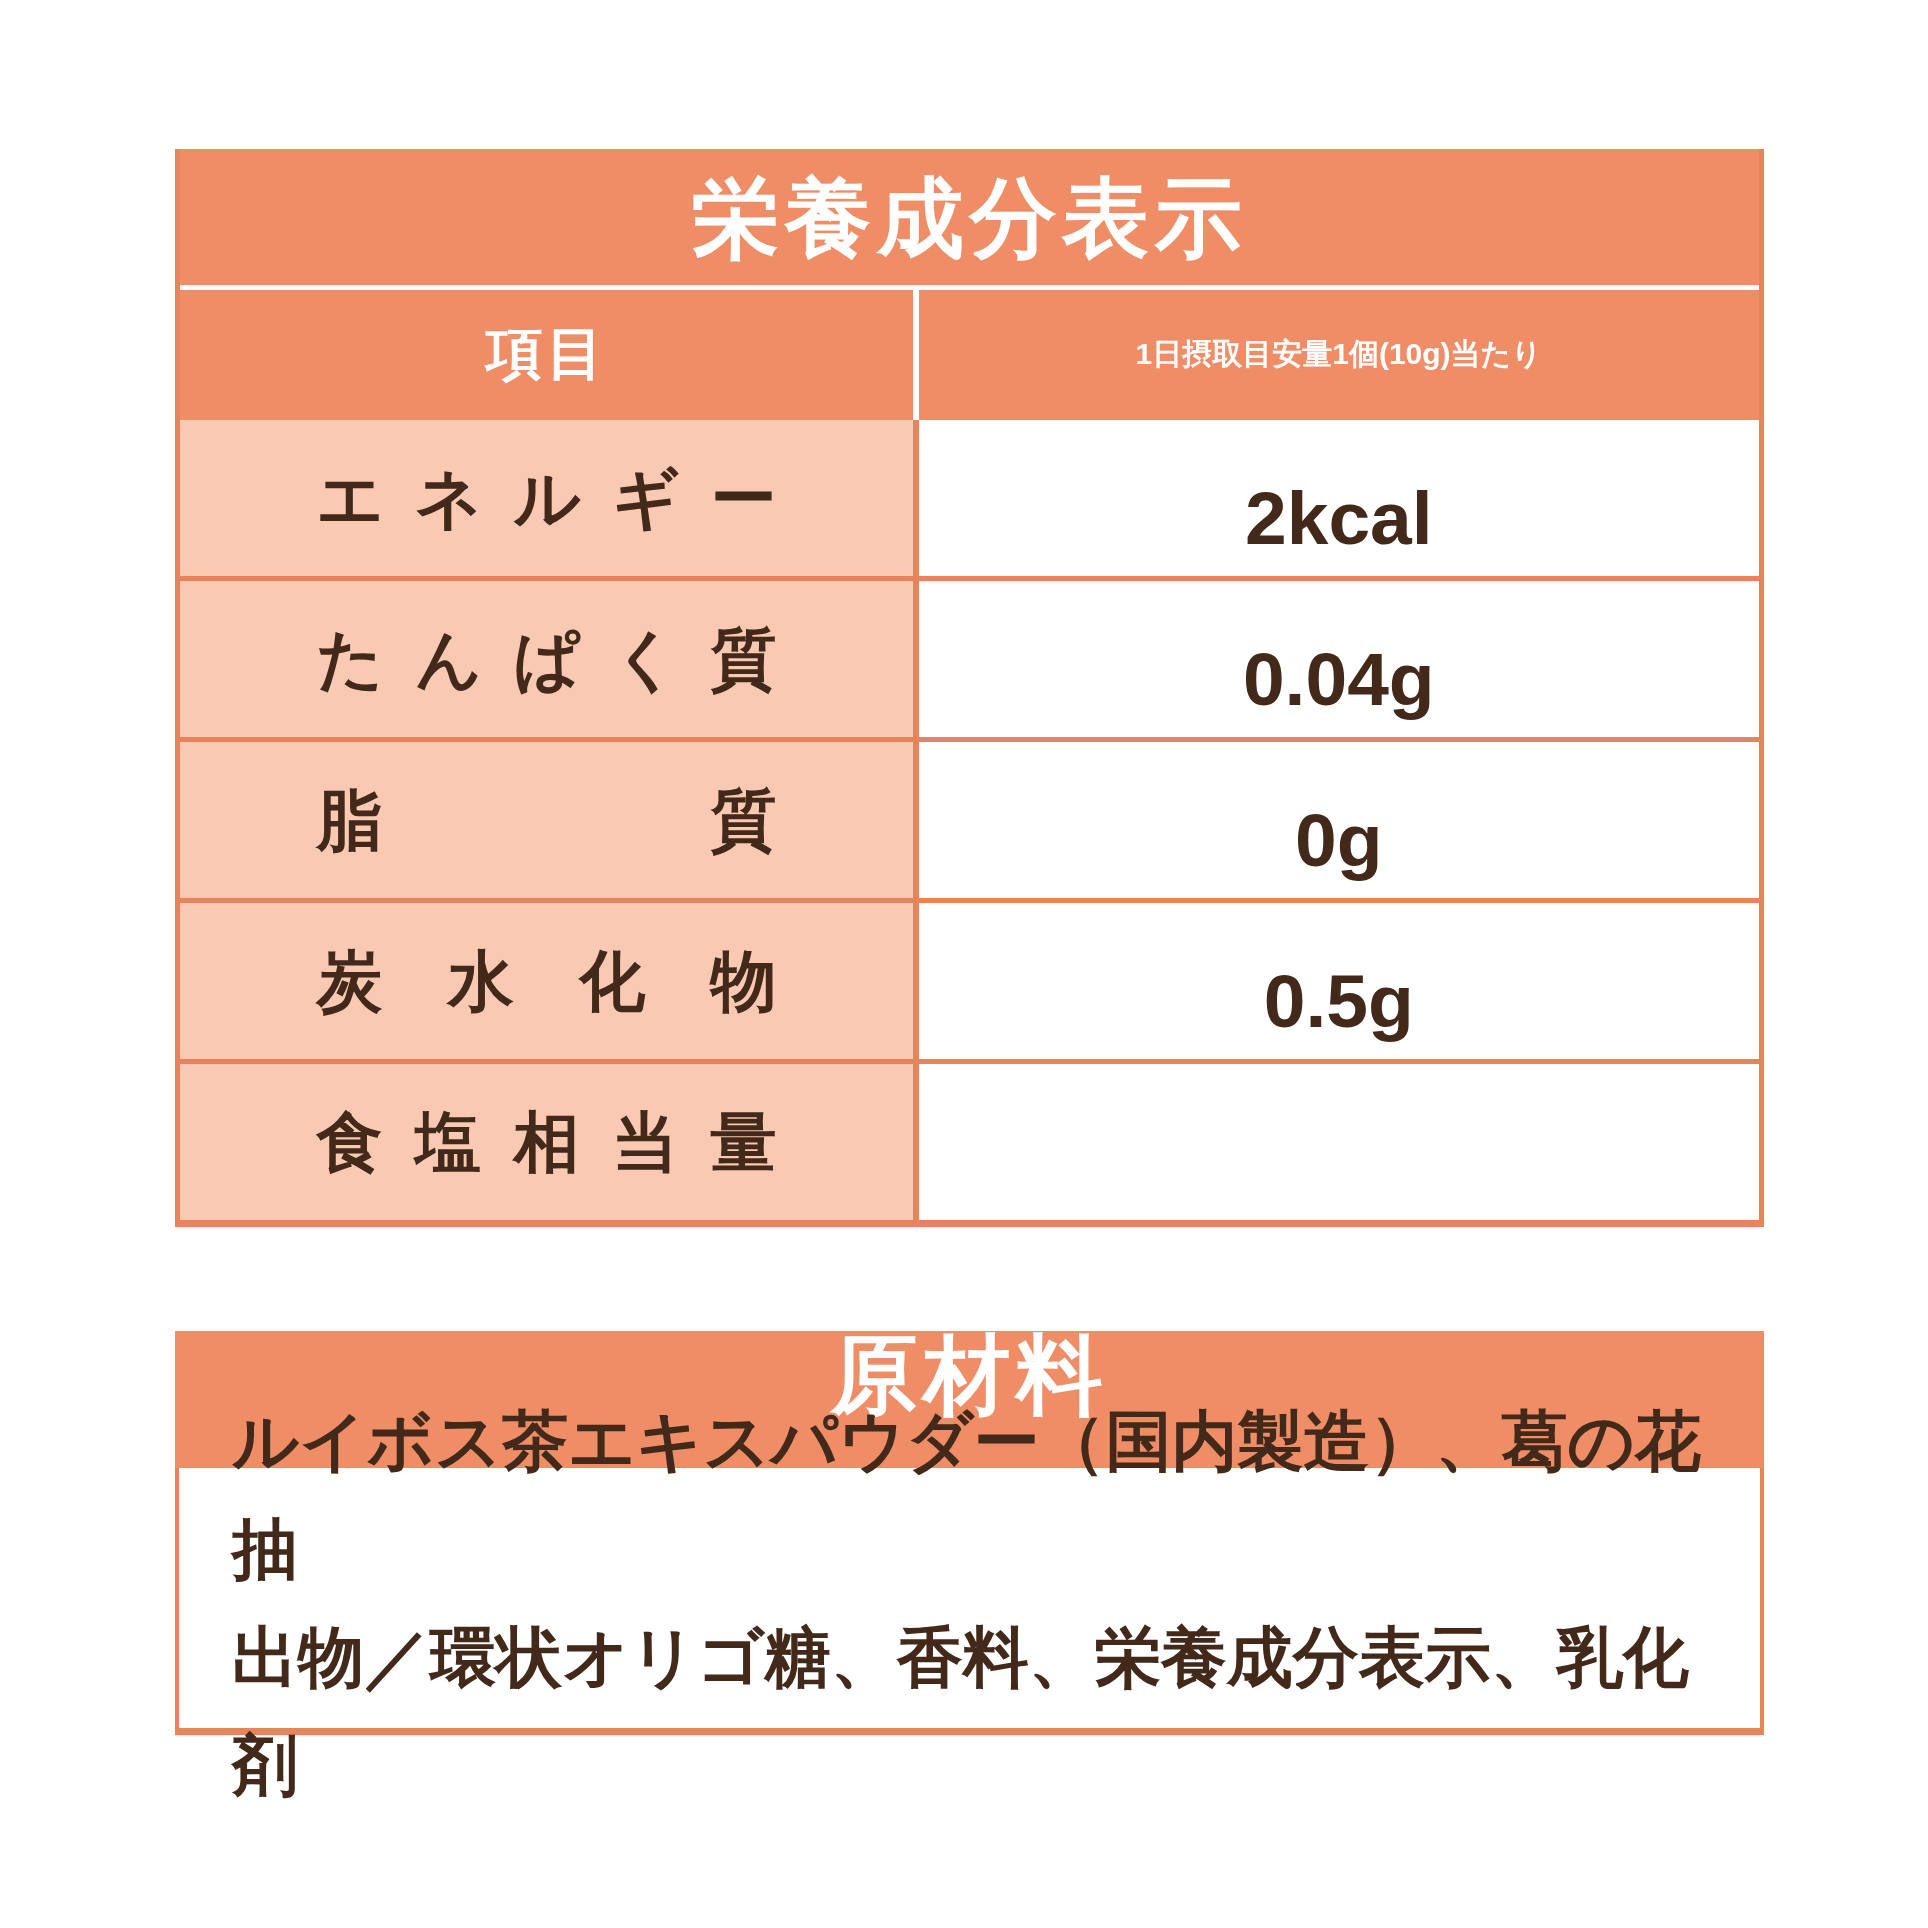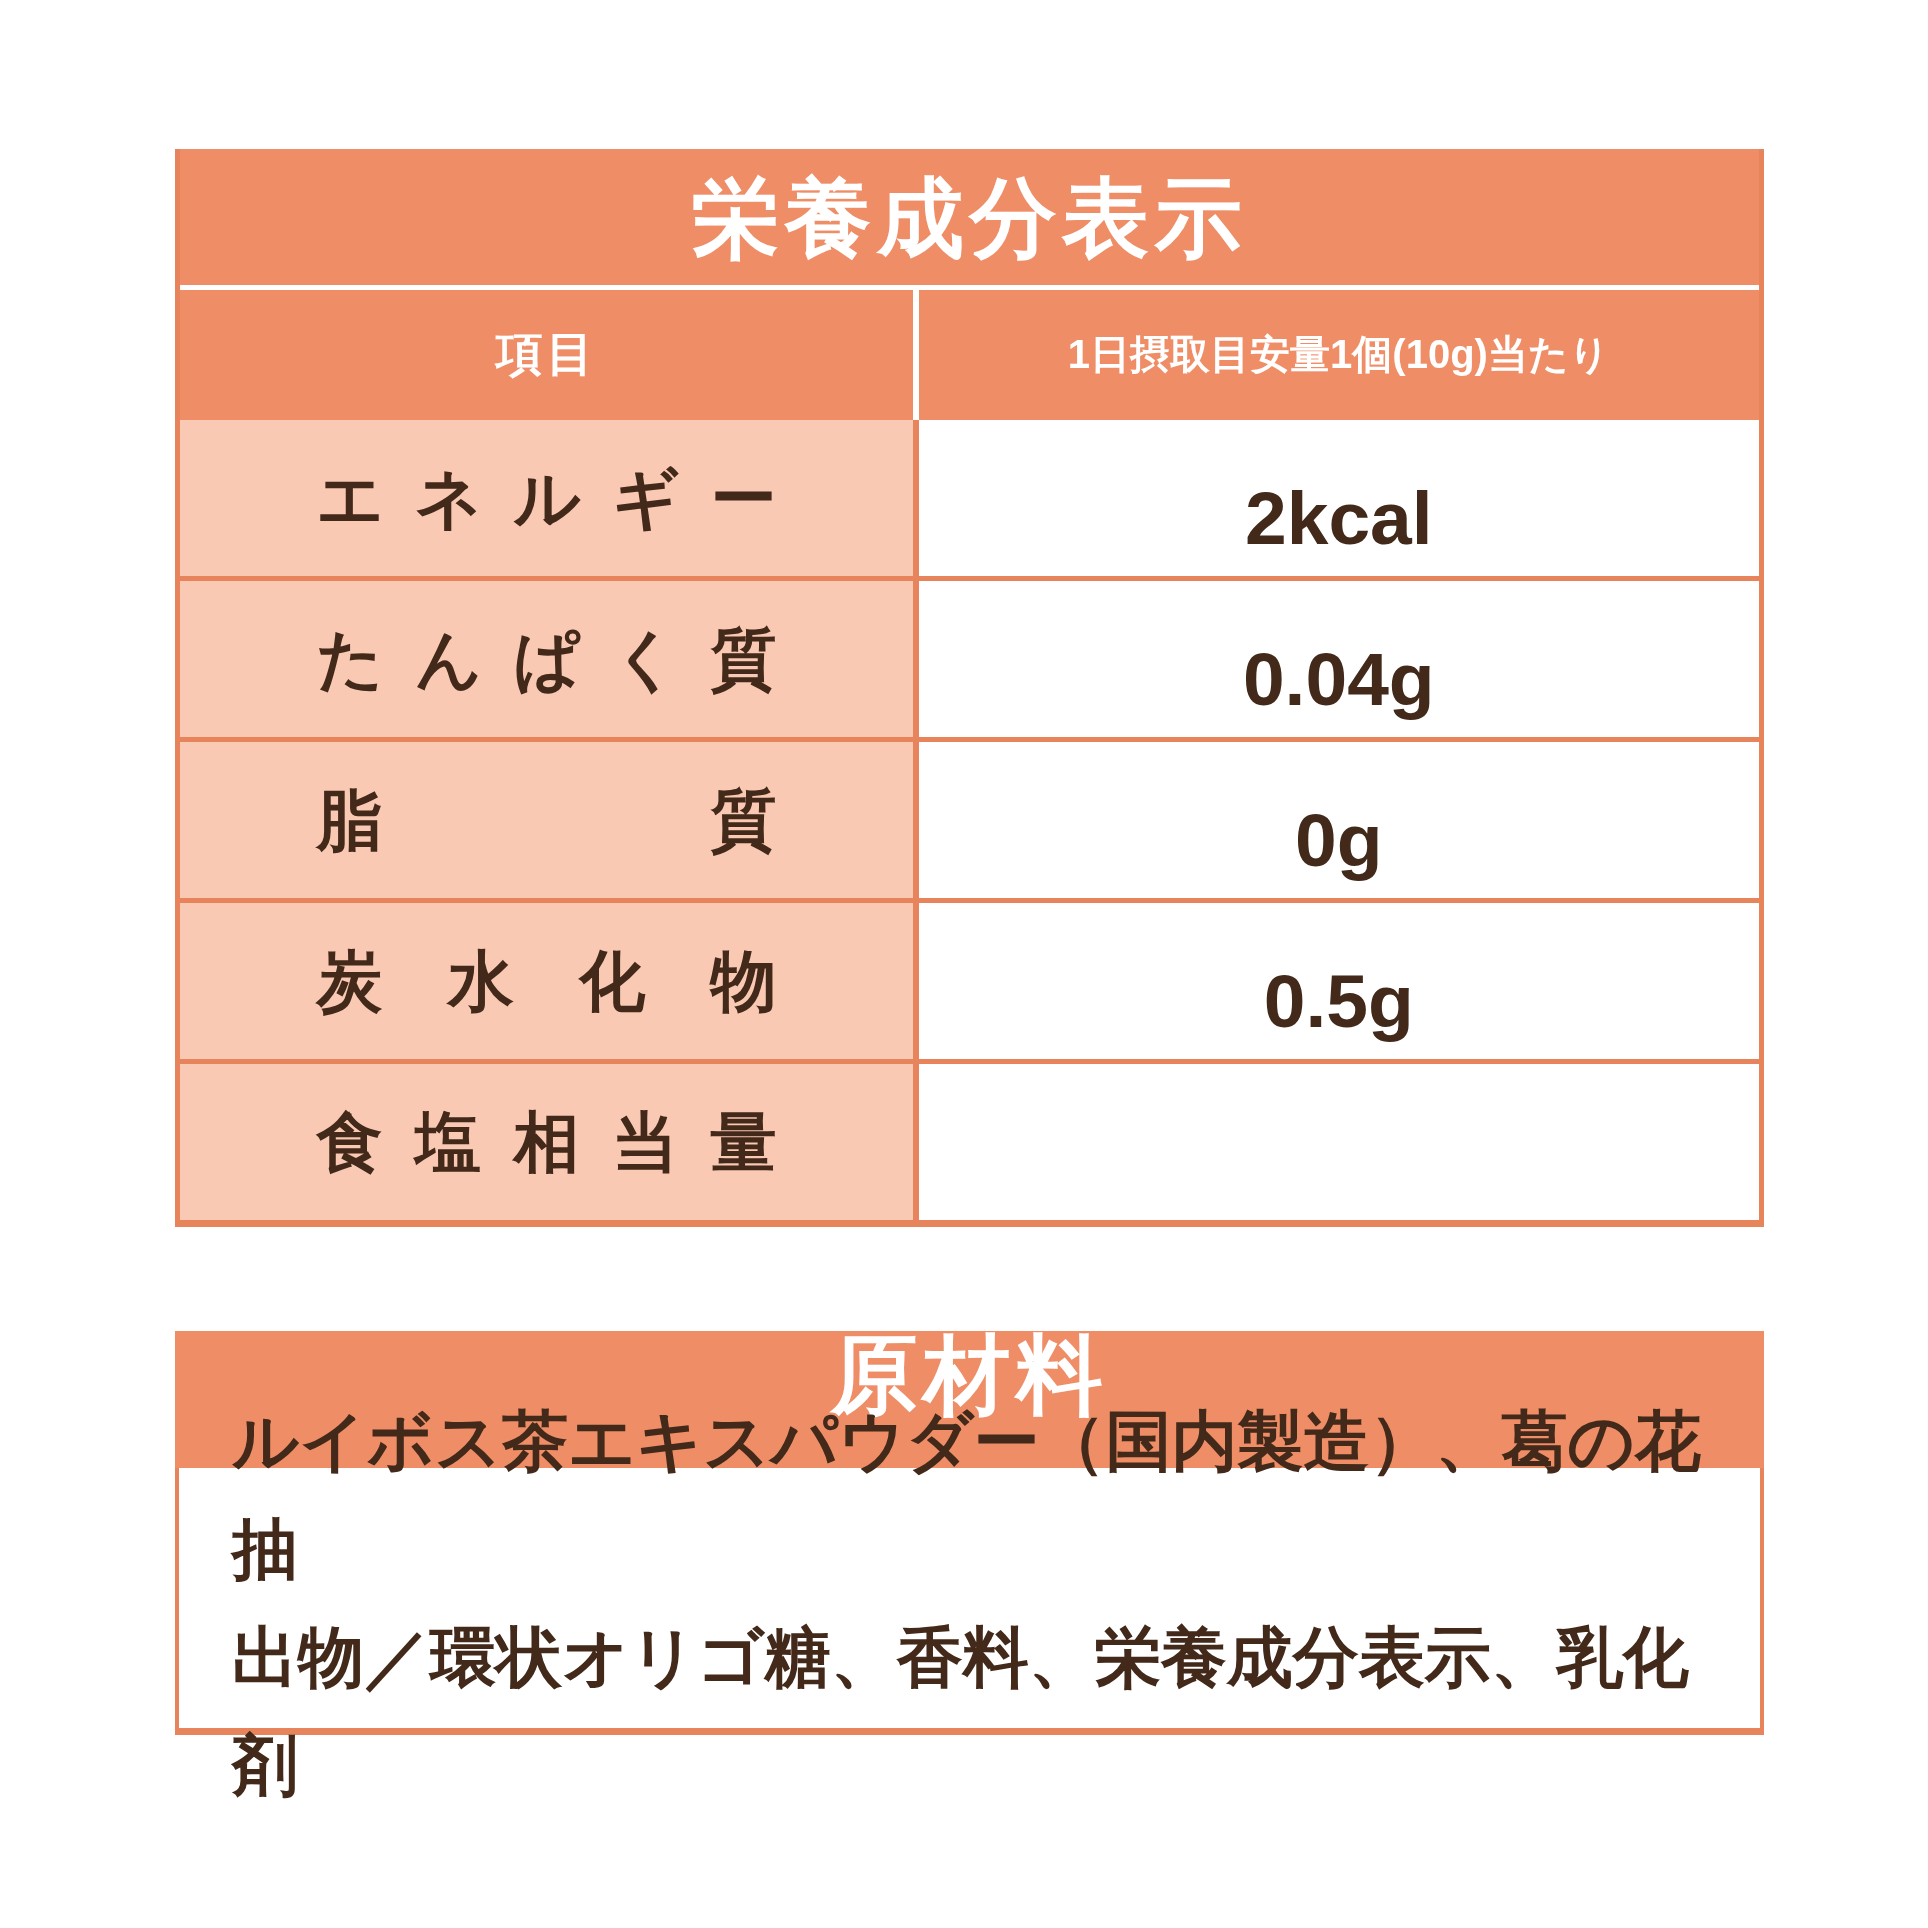--- a/index.html
+++ b/index.html
@@ -26,27 +26,27 @@
     display:flex;align-items:center;justify-content:center;
   }
   .title-band .t{
     color:var(--white);font-size:87px;font-weight:700;letter-spacing:5.6px;line-height:1;
   }
   .sep{height:4.7px;background:var(--white);}
   .header-row{display:flex;height:130px;}
   .h-item{
     width:733px;background:var(--orange);
     display:flex;align-items:center;justify-content:center;
-    color:var(--white);font-size:47px;font-weight:700;letter-spacing:3.8px;
+    color:var(--white);font-size:57px;font-weight:700;letter-spacing:3.8px;
   }
   .h-div{width:5.6px;background:var(--white);}
   .h-amount{
     flex:1;background:var(--orange);
     display:flex;align-items:center;justify-content:center;
-    color:var(--white);font-size:40px;font-weight:700;
+    color:var(--white);font-size:30px;font-weight:700;
   }
   .row{display:flex;height:156px;}
   .row + .row{border-top:5.6px solid var(--border_orange);}
   .cell-label{
     width:733px;background:var(--pink);
     display:flex;align-items:center;justify-content:center;
   }
   .label-box{
     display:flex;justify-content:space-between;width:460px;
     color:var(--brown);font-size:66px;font-weight:700;line-height:1;

